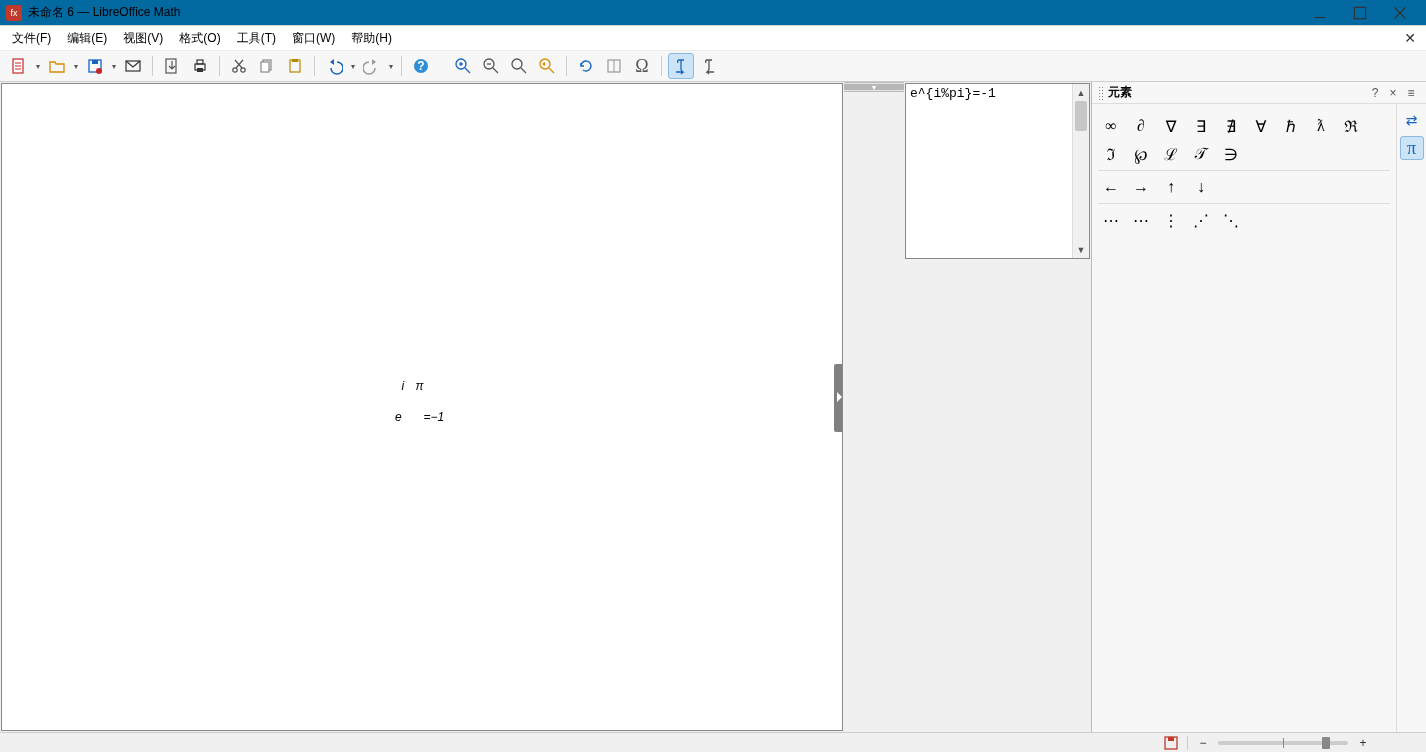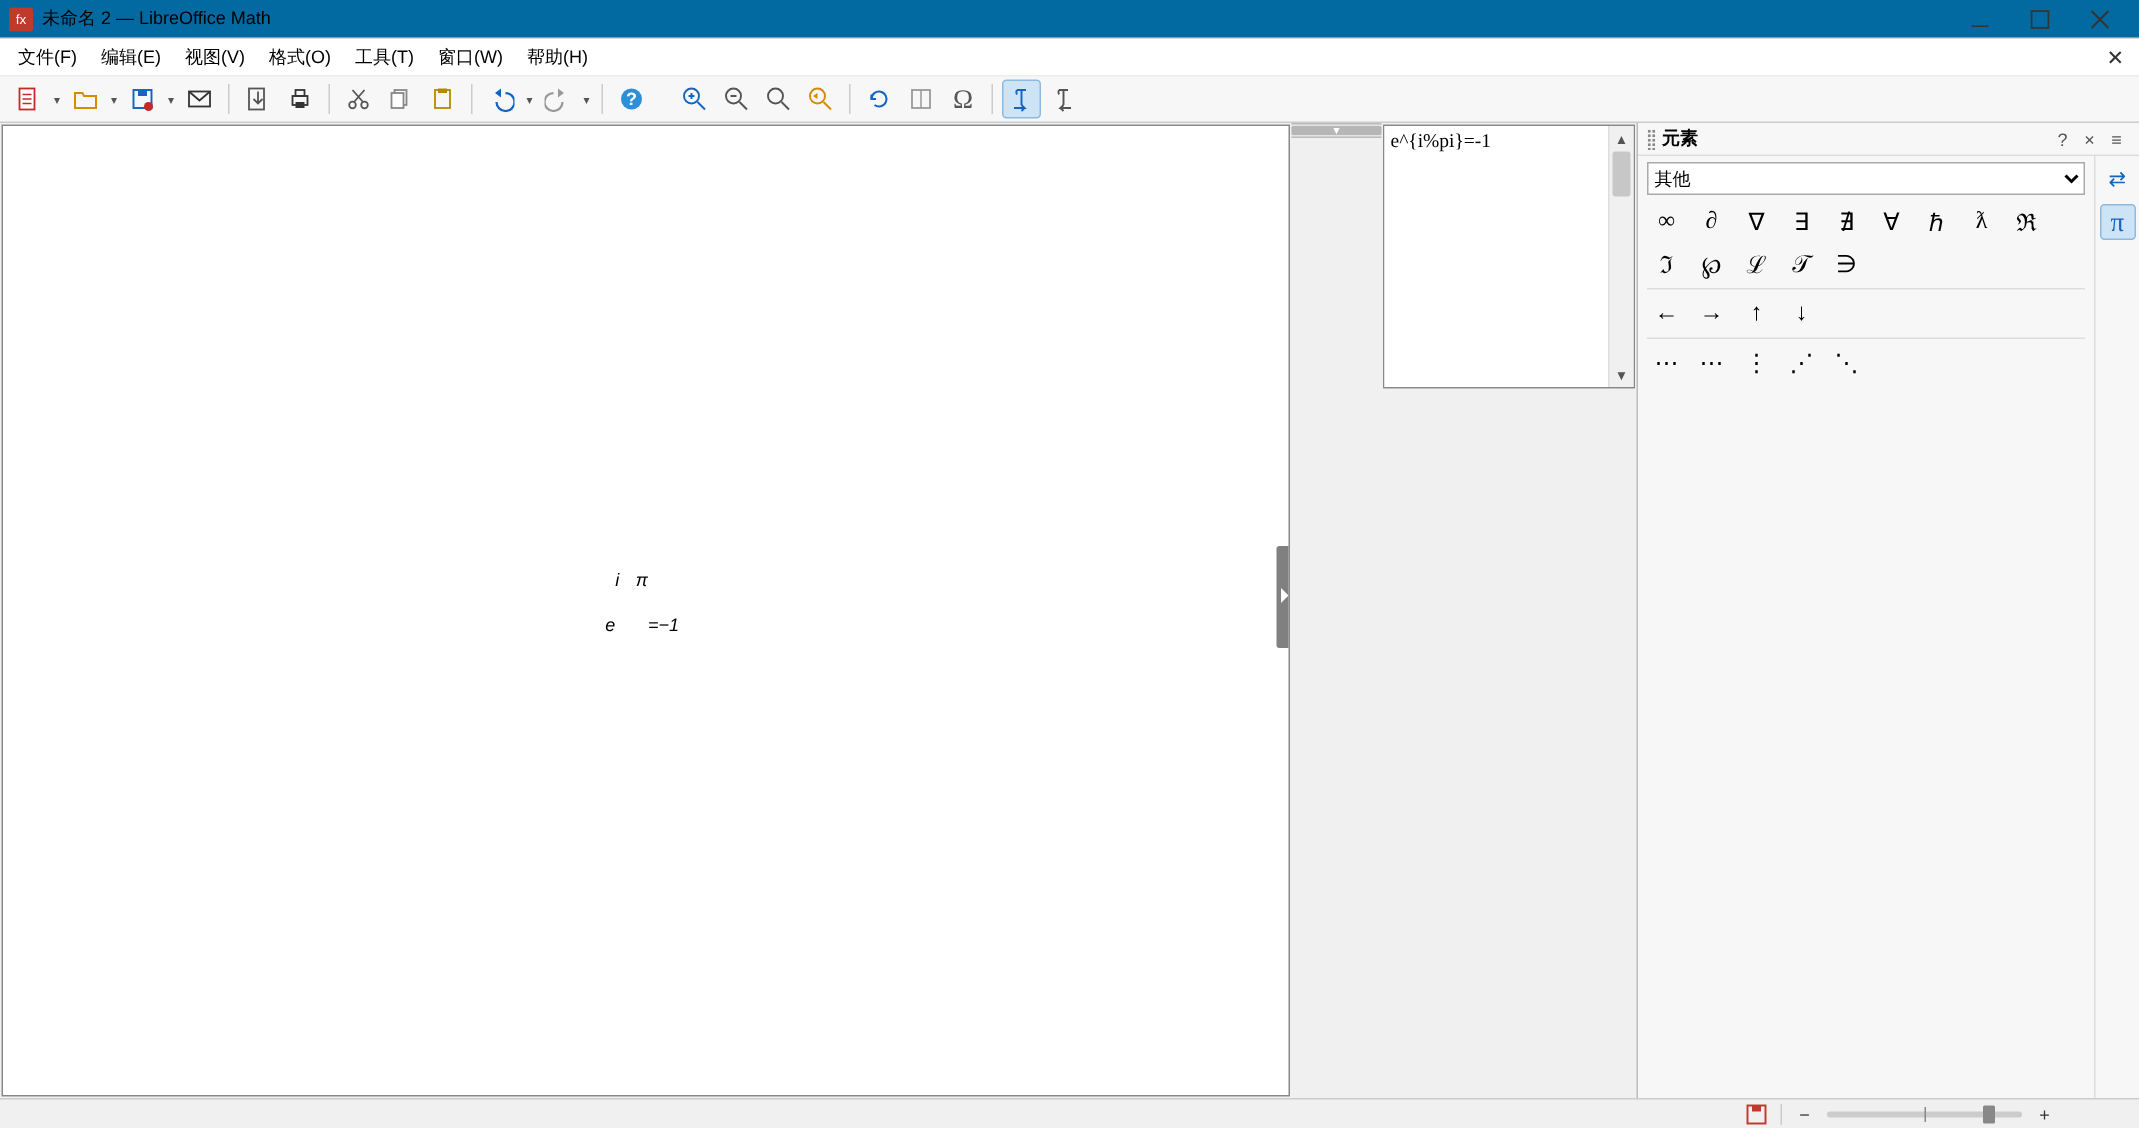--- a/index.html
+++ b/index.html
@@ -25,21 +25,21 @@
 
 
 .workspace { display: flex; height: calc(752px - 26px - 24px - 32px - 20px); }
 .leftcol { flex:1; display:flex; flex-direction:row; border-right:1px solid #bbb; }
 .canvas-area { flex:1; background: #fff; border: 1px solid #888; margin: 1px; position: relative; overflow:hidden;}
 .canvas-area .formula { position:absolute; left:50%; top:50%; transform:translate(-55%,-60%); font-family: "Times New Roman", serif; font-style: italic; font-size: 64px; white-space:nowrap;}
 .canvas-area .formula .sup { font-size: 40px; vertical-align: super; position:relative; top:-8px;}
 .splitter { height:10px; background:#e4e4e4; border-top:1px solid #bbb; border-bottom:1px solid #bbb; display:flex; align-items:center; justify-content:center;}
 .splitter .grip { width:60px; height:6px; background:#b6b6b6; border-radius:1px; display:flex;align-items:center;justify-content:center;color:#fff;font-size:7px;}
 .edit-area { height: 176px; border:1px solid #888; margin:1px; background:#fff; position:relative;}
-.edit-area textarea { width: calc(100% - 17px); height: 100%; border:none; resize:none; outline:none; font-family: Liberation Serif, serif; font-size:13px; padding:2px 4px;}
+.edit-area textarea { width: calc(100% - 17px); height: 100%; border:none; resize:none; outline:none; font-family: Liberation Mono, monospace; font-size:13px; padding:2px 4px;}
 .edit-area .vscroll { position:absolute; right:0; top:0; bottom:0; width:17px; background:#f0f0f0; border-left:1px solid #ddd;}
 .edit-area .vscroll .up, .edit-area .vscroll .down { height:17px; display:flex;align-items:center;justify-content:center;color:#555;font-size:9px;}
 .edit-area .vscroll .thumb { position:absolute; top:17px; left:2px; right:2px; height:30px; background:#c7c7c7; border-radius:2px;}
 
 
 .canvas-scroll { position:absolute; right:0; top:0; bottom:0; width:10px; }
 .canvas-scroll .mark { position:absolute; right:-3px; top:280px; width:11px; height:68px; background:#808080; border-radius:2px;}
 .canvas-scroll .mark::after{content:"";position:absolute;left:3px;top:28px;border-top:5px solid transparent;border-bottom:5px solid transparent;border-left:5px solid #fff;}
 
 
@@ -69,21 +69,21 @@
 .zoom-label { width:40px; text-align:left;margin-top:45px;}
 
 
 .ico { width:18px; height:18px; }
 </style>
 </head>
 <body>
 
 <div class="titlebar">
   <div class="app-icon">fx</div>
-  <div class="title">未命名 2 — LibreOffice Math</div>
+  <div class="title">未命名 6 — LibreOffice Math</div>
   <div class="win-btn">
       <svg class="ico" viewBox="0 0 16 16">
         <line x1="3" y1="12" x2="13" y2="12" stroke="#333" stroke-width="1"></line>
       </svg>
     </div>
   <div class="win-btn">
       <svg class="ico" viewBox="0 0 16 16">
         <rect x="3" y="3" width="10" height="10" fill="none" stroke="#333" stroke-width="1"></rect>
       </svg>
     </div>
@@ -274,23 +274,20 @@
   <div class="elements">
     <div class="elements-header">
       <div class="grip-dots"></div>
       <div class="title">元素</div>
       <div class="ctl">?</div>
       <div class="ctl">×</div>
       <div class="ctl">≡</div>
     </div>
     <div class="elements-body">
       <div class="elements-main">
-        <select class="cat-select">
-          <option>其他</option>
-        </select>
         <div class="sym-grid">
           <div class="sym-row" id="symrow1">
               <div class="sym">∞</div>
               <div class="sym">∂</div>
               <div class="sym">∇</div>
               <div class="sym">∃</div>
               <div class="sym">∄</div>
               <div class="sym">∀</div>
               <div class="sym">ℏ</div>
               <div class="sym">ƛ</div>

